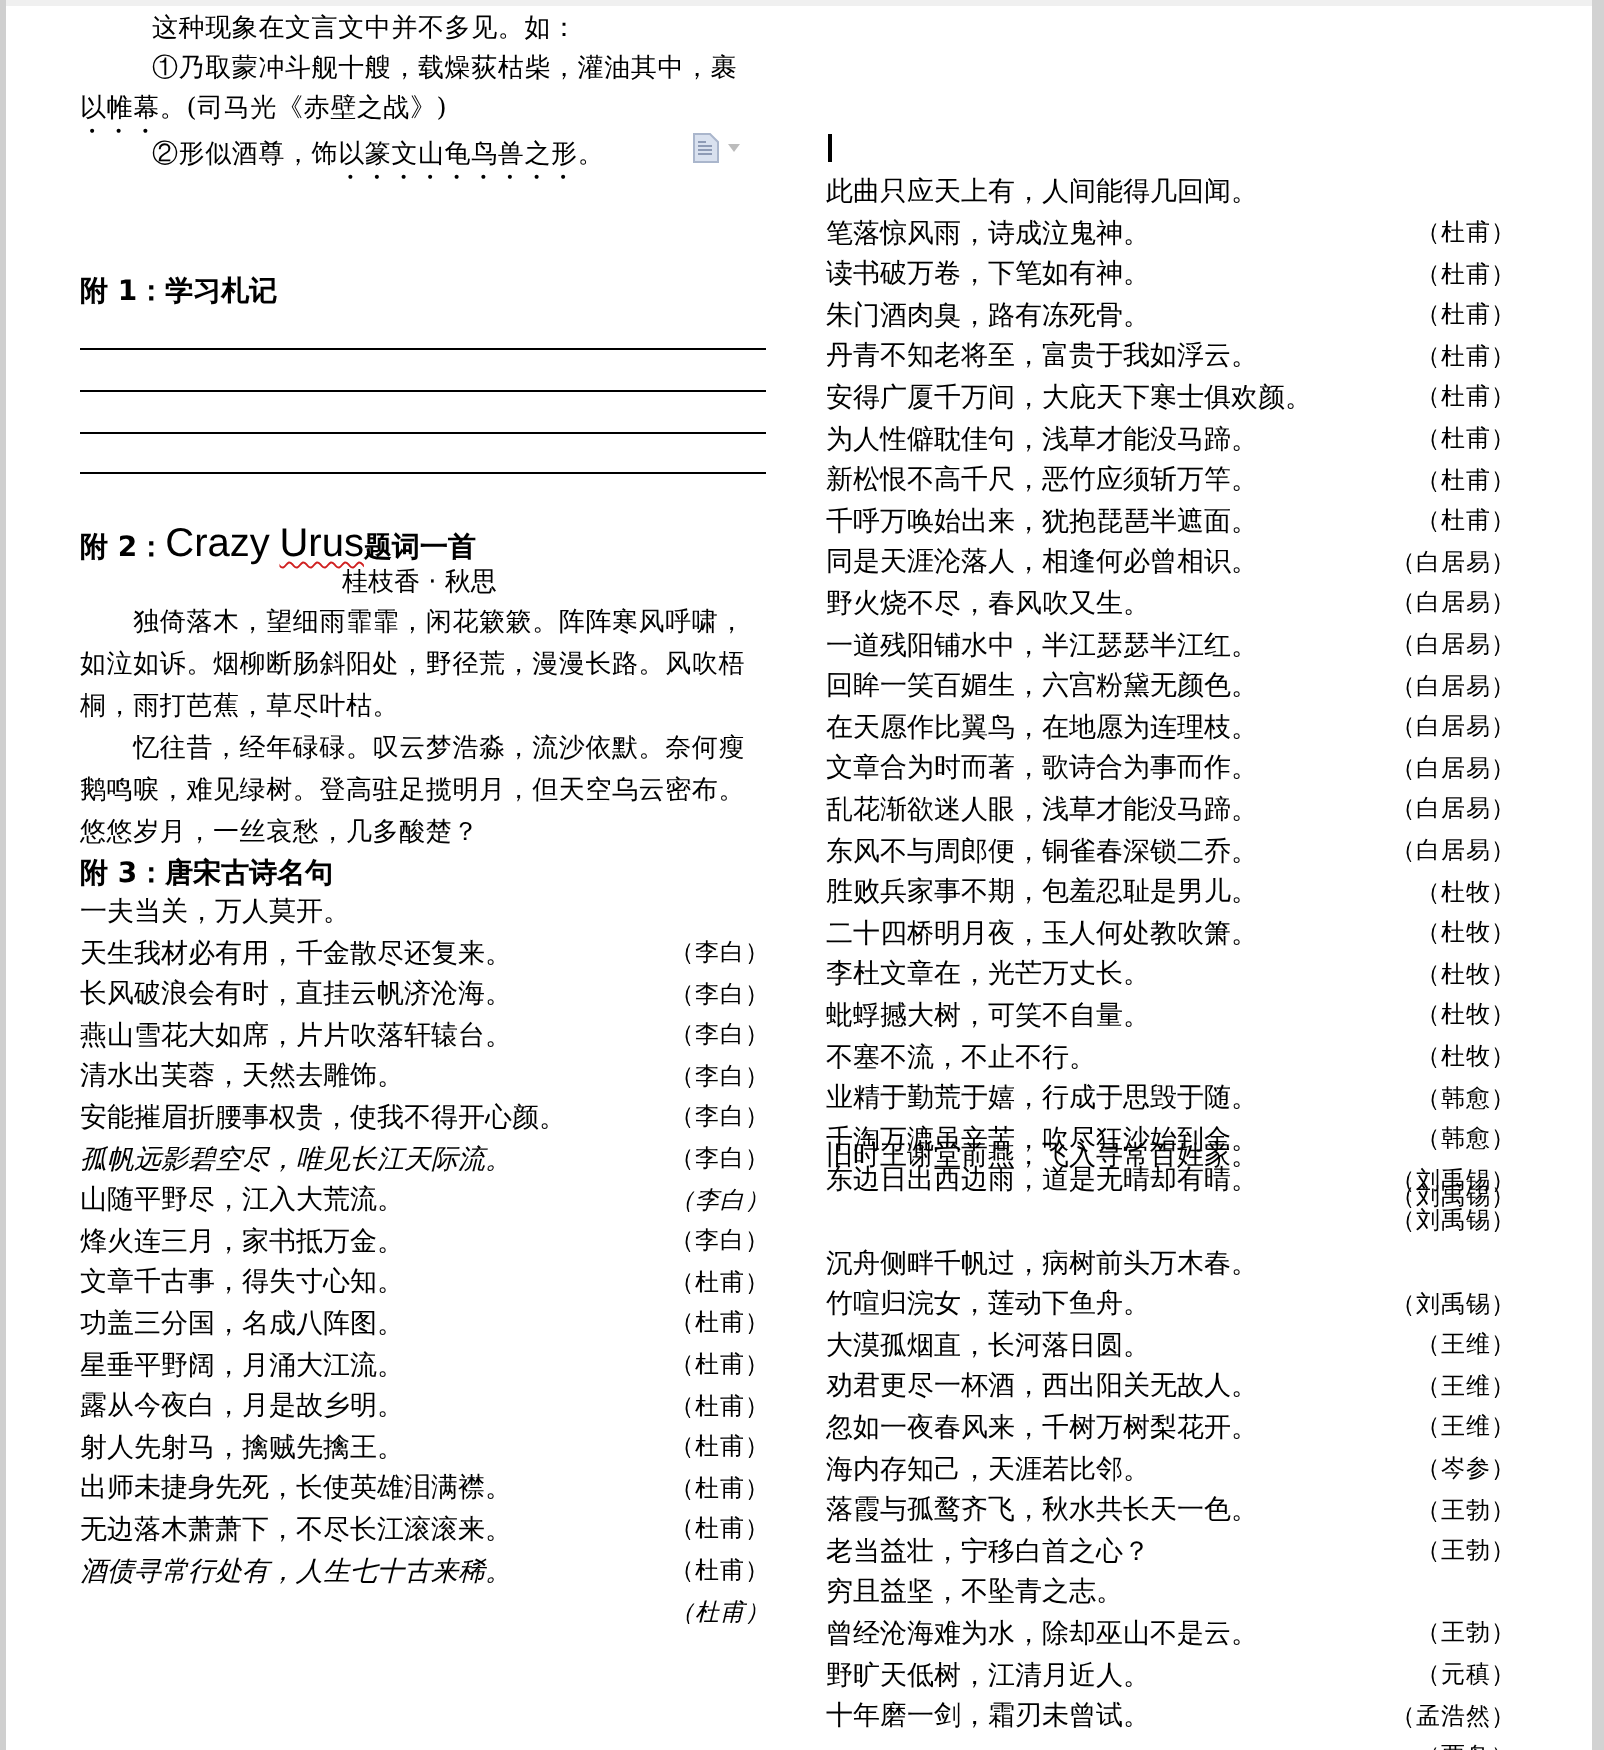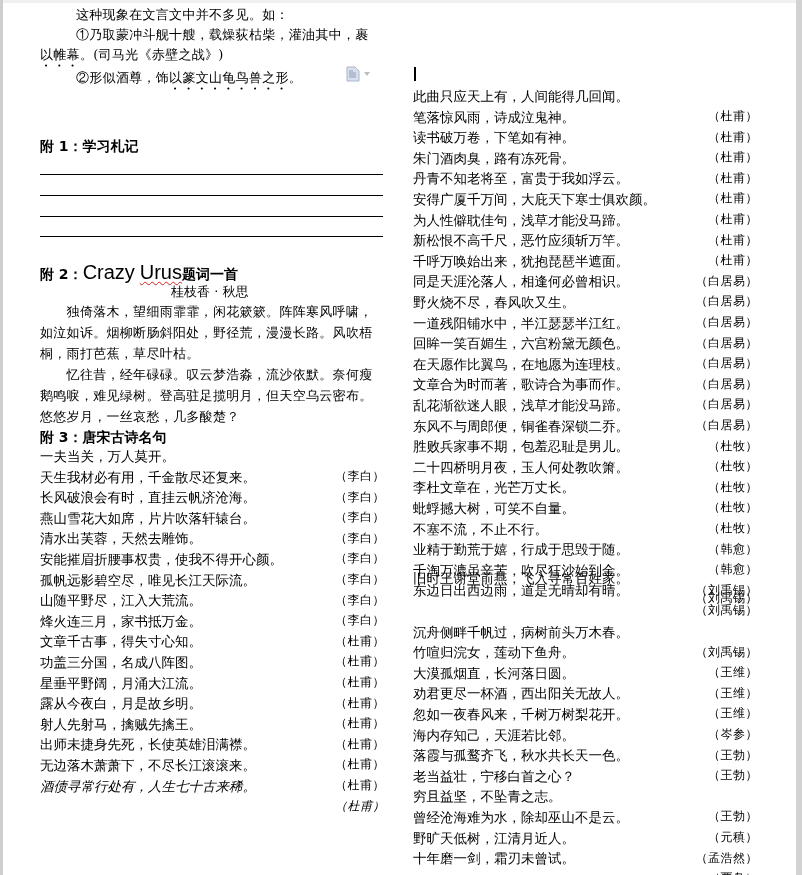--- a/index.html
+++ b/index.html
@@ -95,21 +95,21 @@
         <span class="author">（李白）</span>
       </div>
       <div class="verse-row" style="top: 528.4px;">
         <span class="text">清水出芙蓉，天然去雕饰。</span>
         <span class="author">（李白）</span>
       </div>
       <div class="verse-row" style="top: 549px;">
         <span class="text">安能摧眉折腰事权贵，使我不得开心颜。</span>
         <span class="author">（李白）</span>
       </div>
-      <div class="verse-row" style="top: 569.6px;">
+      <div class="verse-row" style="top: 569.6px; font-style: italic;">
         <span class="text">孤帆远影碧空尽，唯见长江天际流。</span>
         <span class="author">（李白）</span>
       </div>
       <div class="verse-row" style="top: 590.2px;">
         <span class="text">山随平野尽，江入大荒流。</span>
         <span class="author">（李白）</span>
       </div>
       <div class="verse-row" style="top: 610.8px;">
         <span class="text">烽火连三月，家书抵万金。</span>
         <span class="author">（杜甫）</span>

